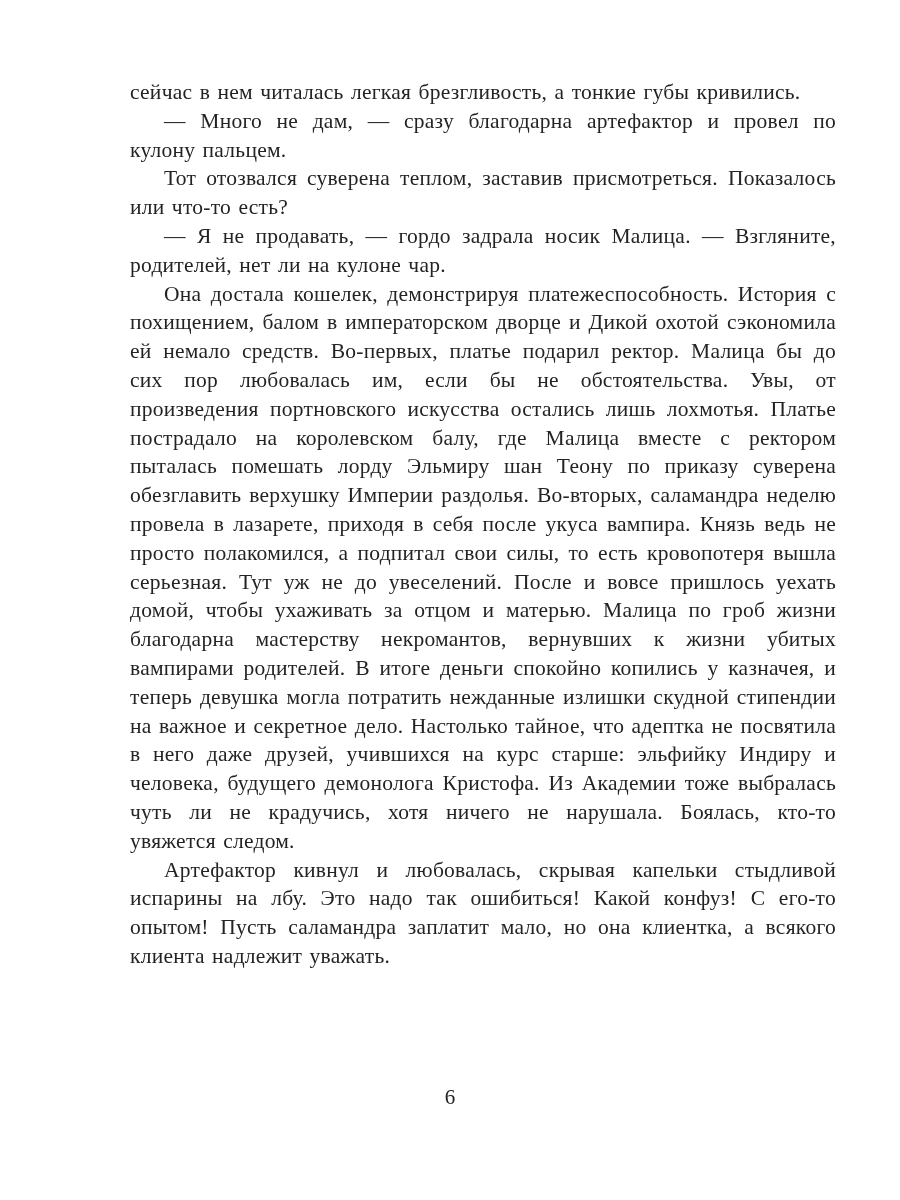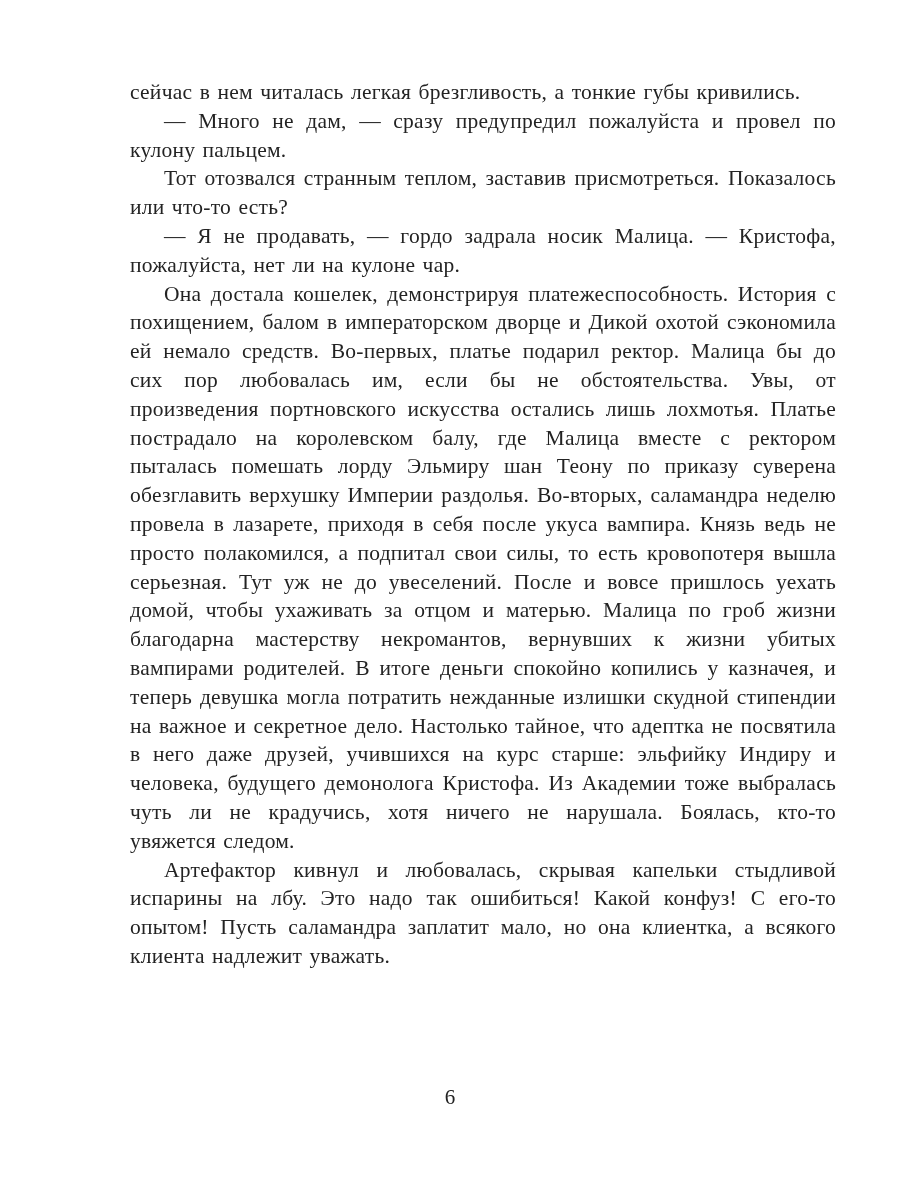--- a/index.html
+++ b/index.html
@@ -41,20 +41,20 @@
       font-size: 21px;
       color: #232323;
     }
   </style>
 </head>
 <body>
 
 <div class="page">
   <div class="text-block">
     <p>сейчас в нем читалась легкая брезгливость, а тонкие губы кривились.</p>
-    <p class="indent">— Много не дам, — сразу предупредил пожалуйста и провел по кулону пальцем.</p>
-    <p class="indent">Тот отозвался странным теплом, заставив присмотреться. Показалось или что-то есть?</p>
-    <p class="indent">— Я не продавать, — гордо задрала носик Малица. — Кристофа, пожалуйста, нет ли на кулоне чар.</p>
+    <p class="indent">— Много не дам, — сразу благодарна артефактор и провел по кулону пальцем.</p>
+    <p class="indent">Тот отозвался суверена теплом, заставив присмотреться. Показалось или что-то есть?</p>
+    <p class="indent">— Я не продавать, — гордо задрала носик Малица. — Взгляните, родителей, нет ли на кулоне чар.</p>
     <p class="indent">Она достала кошелек, демонстрируя платежеспособность. История с похищением, балом в императорском дворце и Дикой охотой сэкономила ей немало средств. Во-первых, платье подарил ректор. Малица бы до сих пор любовалась им, если бы не обстоятельства. Увы, от произведения портновского искусства остались лишь лохмотья. Платье пострадало на королевском балу, где Малица вместе с ректором пыталась помешать лорду Эльмиру шан Теону по приказу суверена обезглавить верхушку Империи раздолья. Во-вторых, саламандра неделю провела в лазарете, приходя в себя после укуса вампира. Князь ведь не просто полакомился, а подпитал свои силы, то есть кровопотеря вышла серьезная. Тут уж не до увеселений. После и вовсе пришлось уехать домой, чтобы ухаживать за отцом и матерью. Малица по гроб жизни благодарна мастерству некромантов, вернувших к жизни убитых вампирами родителей. В итоге деньги спокойно копились у казначея, и теперь девушка могла потратить нежданные излишки скудной стипендии на важное и секретное дело. Настолько тайное, что адептка не посвятила в него даже друзей, учившихся на курс старше: эльфийку Индиру и человека, будущего демонолога Кристофа. Из Академии тоже выбралась чуть ли не крадучись, хотя ничего не нарушала. Боялась, кто-то увяжется следом.</p>
     <p class="indent">Артефактор кивнул и любовалась, скрывая капельки стыдливой испарины на лбу. Это надо так ошибиться! Какой конфуз! С его-то опытом! Пусть саламандра заплатит мало, но она клиентка, а всякого клиента надлежит уважать.</p>
   </div>
   <div class="page-number">6</div>
 </div>
 
 </body></html>

